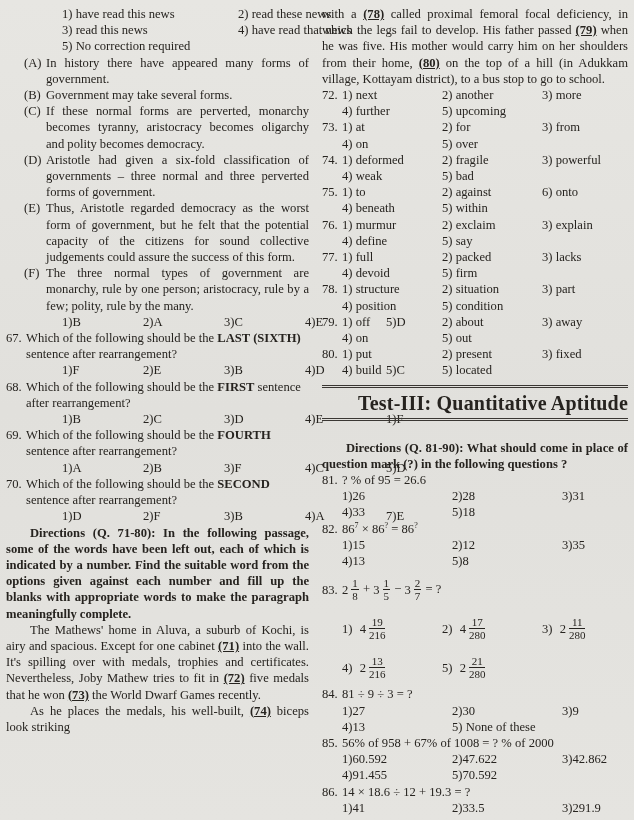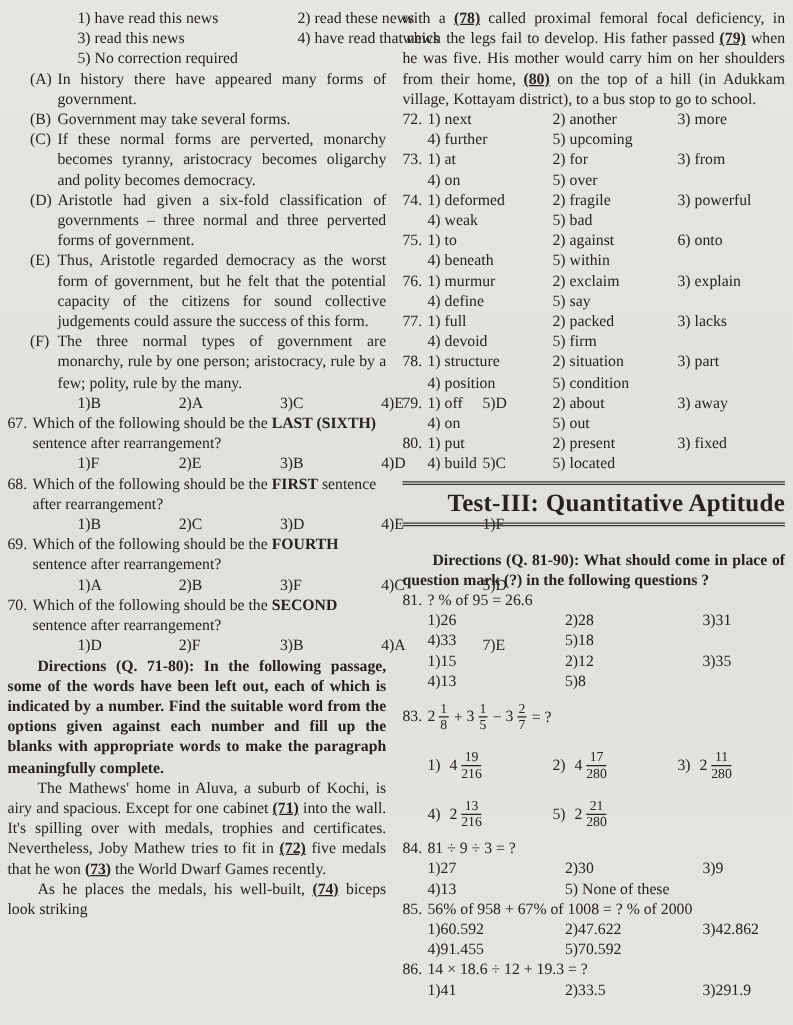--- a/index.html
+++ b/index.html
@@ -271,20 +271,24 @@
           <span>2)28</span>
           <span>3)31</span>
         <span></span>
           <span>4)33</span>
           <span>5)18</span>
           <span></span>
         </div>
     </div>
 
     <div>
+      <div class="q">
+          <span class="qn">82.</span>
+          <span class="qtext"><span>86</span><sup>7</sup><span> × </span><span>86</span><sup>?</sup><span> = </span><span>86</span><sup>?</sup></span>
+        </div>
       <div class="ans-grid wide">
           <span></span>
           <span>1)15</span>
           <span>2)12</span>
           <span>3)35</span>
         <span></span>
           <span>4)13</span>
           <span>5)8</span>
           <span></span>
         </div>

